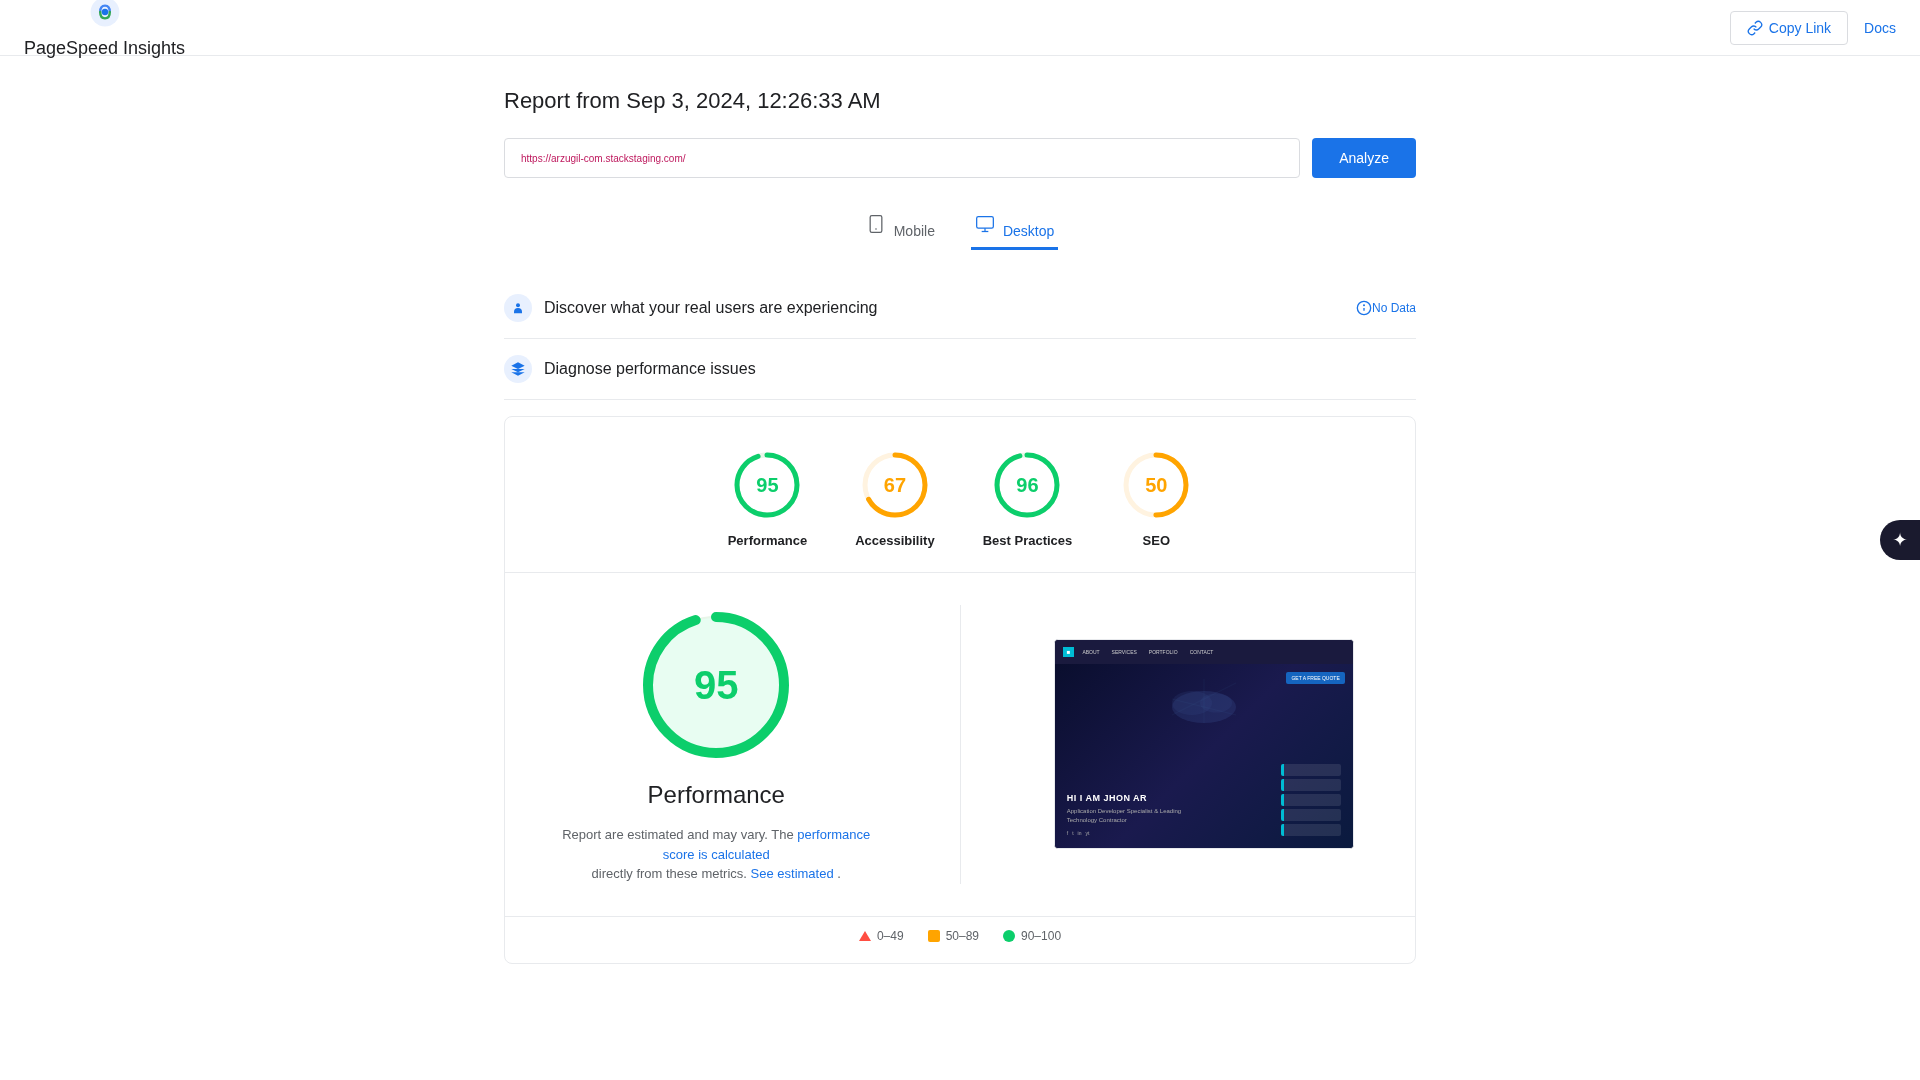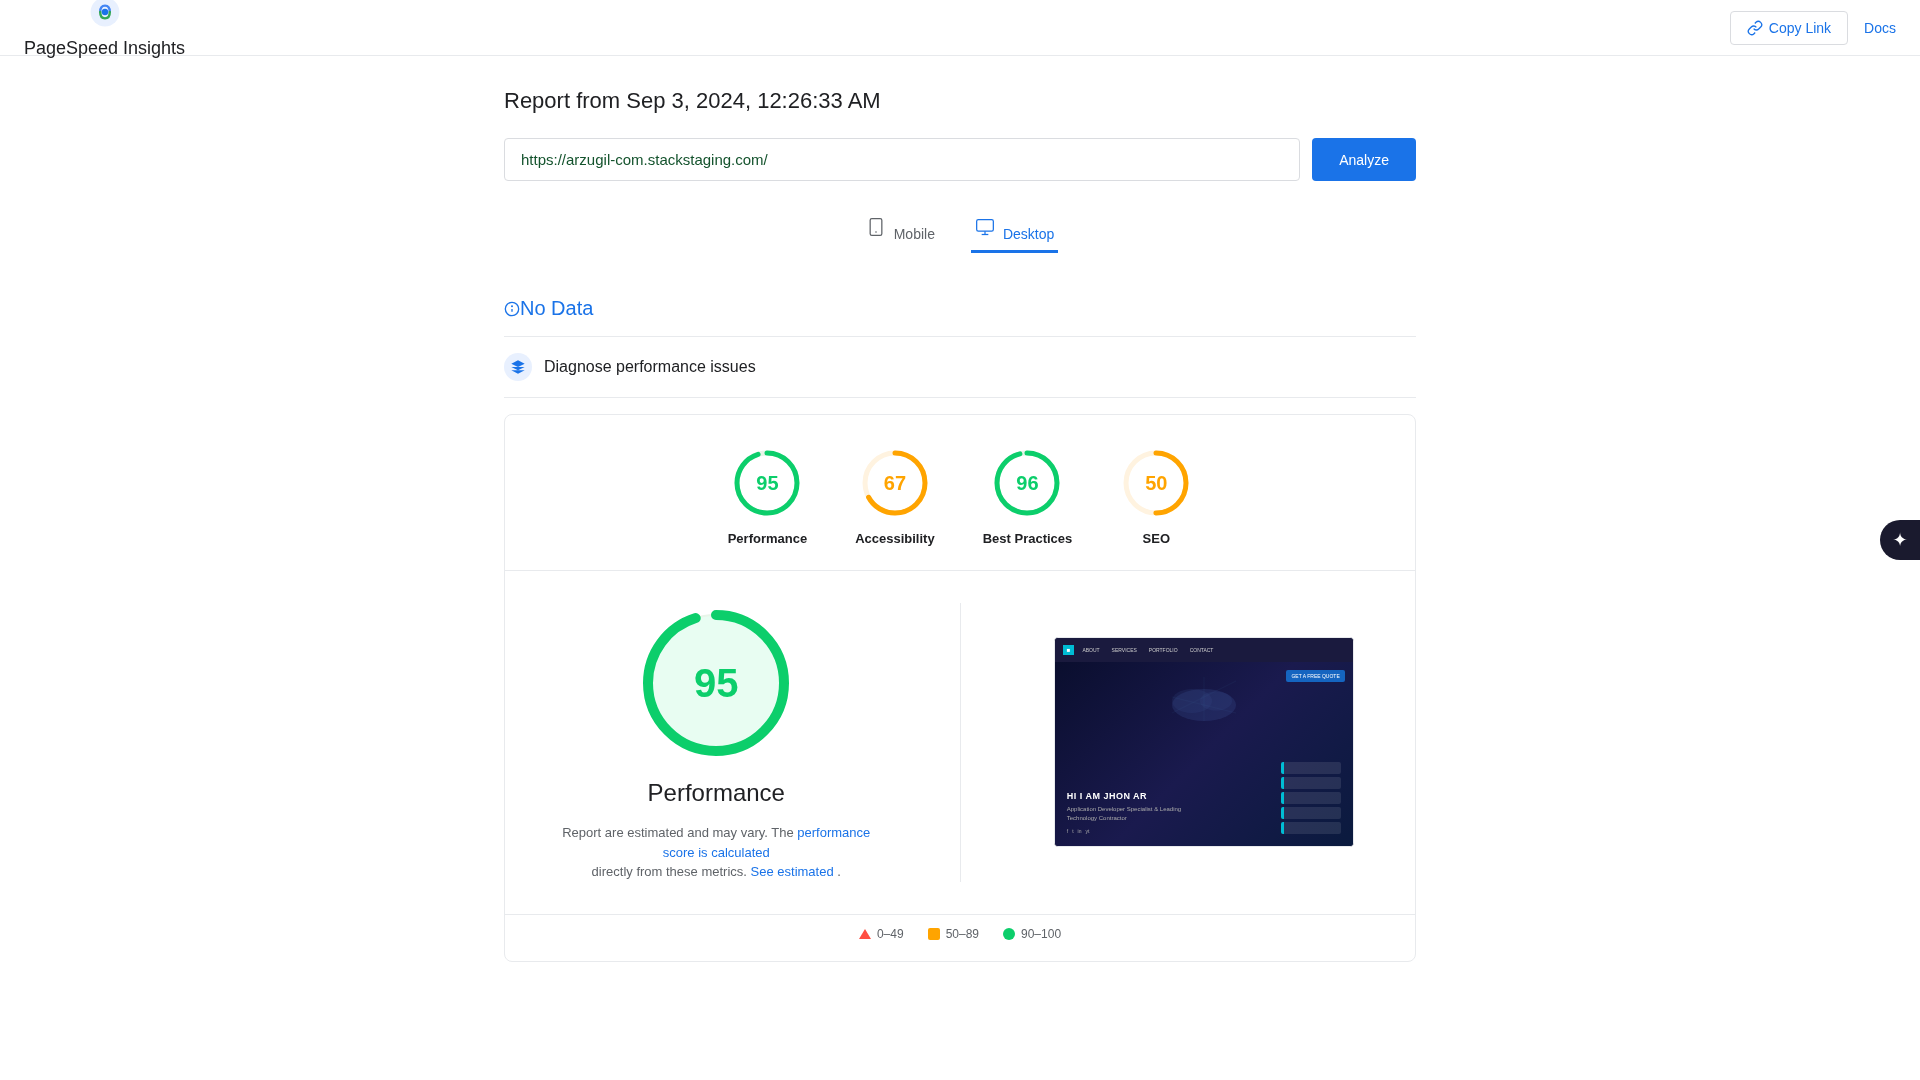--- a/index.html
+++ b/index.html
@@ -74,22 +74,22 @@
     .url-bar {
       display: flex;
       gap: 12px;
       margin-bottom: 28px;
     }
     .url-input {
       flex: 1;
       padding: 12px 16px;
       border: 1px solid #dadce0;
       border-radius: 4px;
-      font-size: 15px;
-      color: #14532d;
+      font-size: 10px;
+      color: #be185d;
       outline: none;
     }
     .analyze-btn {
       padding: 12px 27px;
       background: #1a73e8;
       color: #fff;
       border: none;
       border-radius: 4px;
       font-size: 14px;
       font-weight: 500;
@@ -149,21 +149,21 @@
     }
     .section-title {
       font-size: 16px;
       font-weight: 500;
       color: #202124;
     }
     .no-data {
       display: flex;
       align-items: center;
       color: #1a73e8;
-      font-size: 20px;
+      font-size: 12px;
       cursor: pointer;
     }
 
     
     .scores-card {
       border: 1px solid #e8eaed;
       border-radius: 8px;
       margin-top: 16px;
     }
     .scores-row {
@@ -459,20 +459,29 @@
           <rect x="2" y="3" width="20" height="14" rx="2" ry="2"></rect>
           <line x1="8" y1="21" x2="16" y2="21"></line>
           <line x1="12" y1="17" x2="12" y2="21"></line>
         </svg>
       </span>
       <span>Desktop</span>
     </div>
   </div>
 
   <div class="section-header">
+    <div class="section-header-left">
+      <div class="section-icon section-icon-blue">
+        <svg width="16" height="16" viewBox="0 0 24 24" fill="#1a73e8">
+          <circle cx="12" cy="8" r="3"></circle>
+          <path d="M6 20v-2a6 6 0 0 1 12 0v2"></path>
+        </svg>
+      </div>
+      <span class="section-title">Discover what your real users are experiencing</span>
+    </div>
     <div class="no-data">
       <svg width="16" height="16" viewBox="0 0 24 24" fill="none" stroke="#1a73e8" stroke-width="2">
         <circle cx="12" cy="12" r="10"></circle>
         <line x1="12" y1="8" x2="12" y2="8" stroke-width="3" stroke-linecap="round"></line>
         <line x1="12" y1="12" x2="12" y2="16"></line>
       </svg>
       <span>No Data</span>
     </div>
   </div>
 

